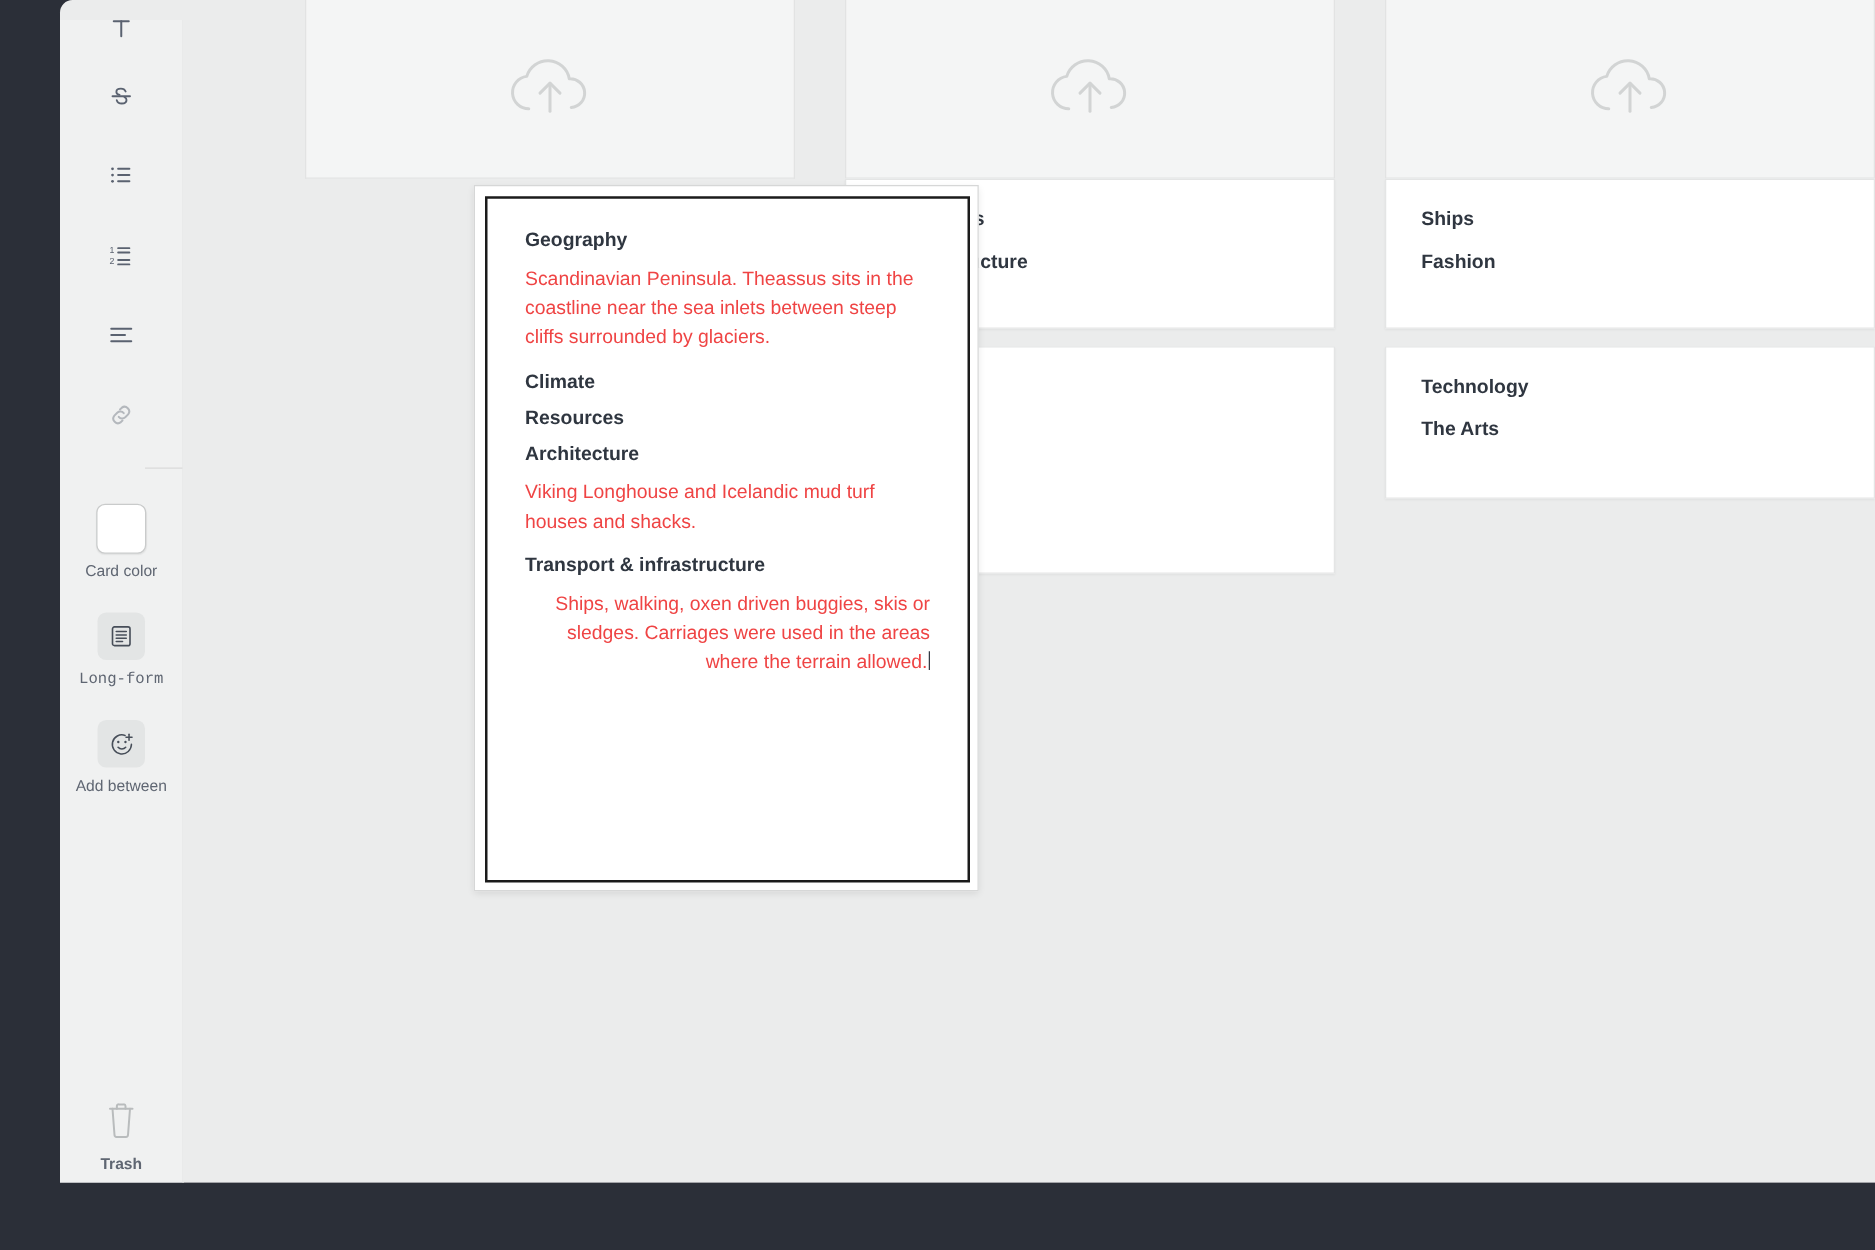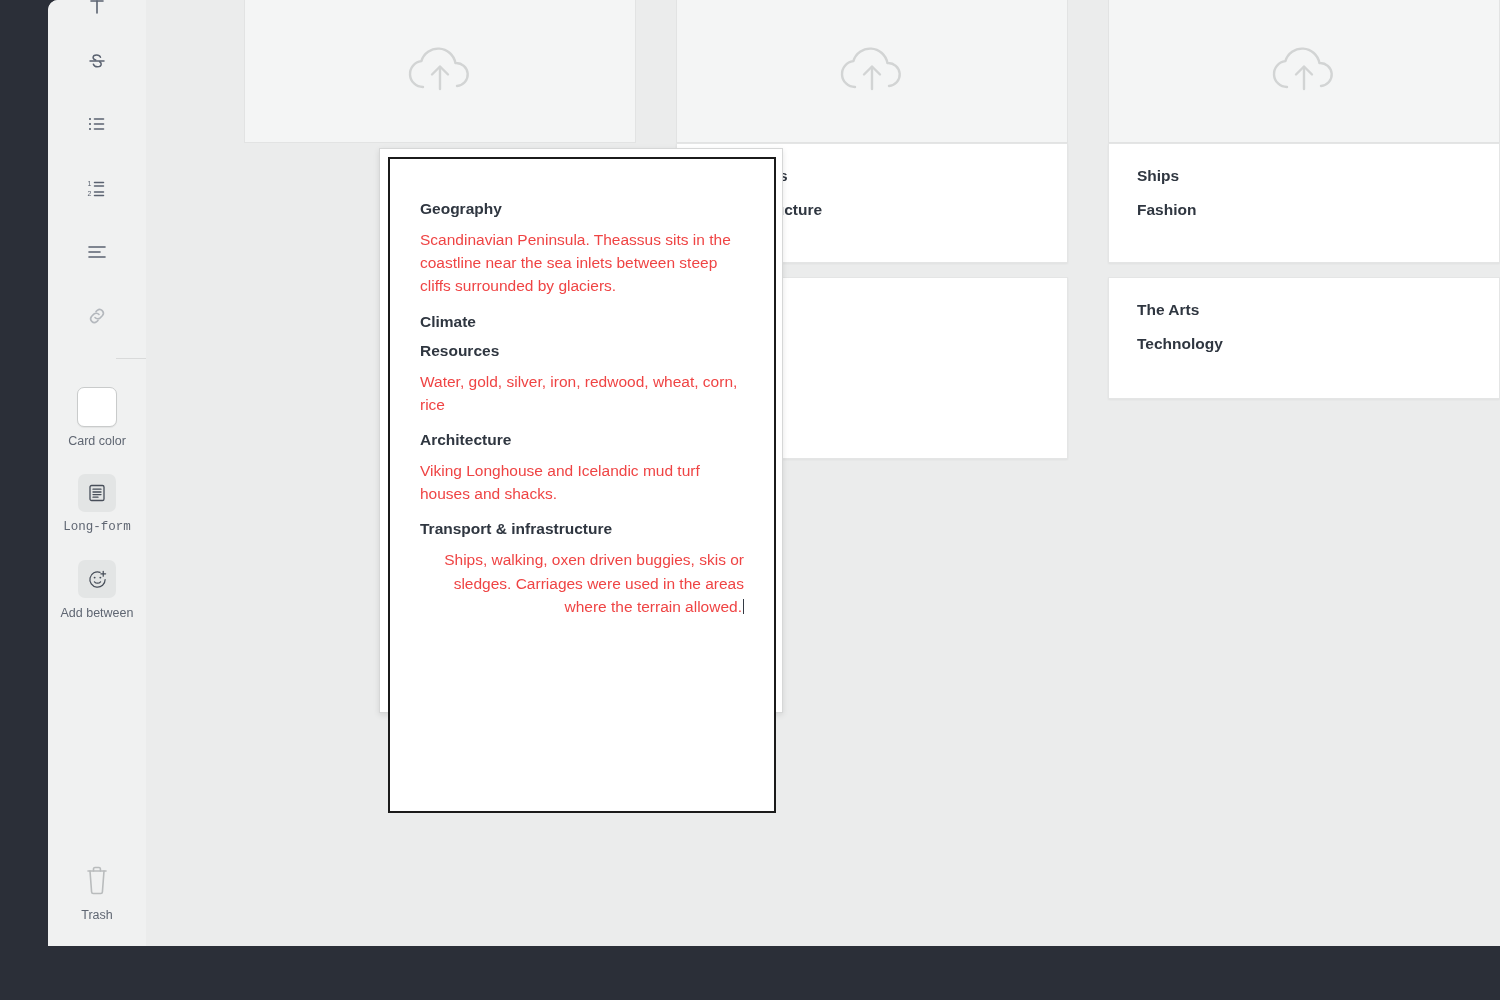--- a/index.html
+++ b/index.html
@@ -19,21 +19,21 @@
     height: 946px;
     background: #ebecec;
     border-top-left-radius: 10px;
     overflow: hidden;
   }
 
   
   .rail {
     position: absolute;
     left: 0;
-    top: 0;
+    top: 16px;
     width: 98px;
     height: 984px;
     background: #f0f1f1;
     border-right: 1px solid #dedfdf;
   }
   .rail-tool {
     position: absolute;
     left: 0;
     width: 98px;
     display: flex;
@@ -140,25 +140,25 @@
     background: #ffffff;
     border: 1px solid #d6d7d7;
     padding: 8px;
     box-sizing: border-box;
     box-shadow: 0 2px 6px rgba(0,0,0,.10);
   }
   .selected-inner {
     position: absolute;
     left: 8px; top: 8px;
     width: 388px;
-    height: 656px;
+    height: 549px;
     border: 2.5px solid #1b1b1b;
     background: #ffffff;
     box-sizing: border-box;
-    padding: 40px 30px;
+    padding: 24px 30px;
   }
   .caret {
     display: inline-block;
     width: 1px;
     height: 15px;
     background: #333a44;
     vertical-align: -2px;
     margin-left: 1px;
   }
 </style>
@@ -255,21 +255,21 @@
     </div>
     <div class="rail-label" style="top:606px;">Add between</div>
 
     <div class="rail-tool" style="top:860px;height:40px;">
       <svg width="30" height="32" viewBox="0 0 30 32" fill="none" stroke="#b9bcbd" stroke-width="1.6" stroke-linecap="round">
         <path d="M6 7h18"></path>
         <path d="M8 7l1.6 21a1.6 1.6 0 0 0 1.6 1.5h7.6a1.6 1.6 0 0 0 1.6-1.5L22 7"></path>
         <path d="M11.5 7V4.8A1.4 1.4 0 0 1 13 3.5h4a1.4 1.4 0 0 1 1.4 1.3V7"></path>
       </svg>
     </div>
-    <div class="rail-label" style="top:908px;">Trash</div>
+    <div class="rail-label" style="top:908px;font-weight:bold;">Trash</div>
   </div>
 
   <div class="canvas">
 
     <div class="column col-1">
       <div class="upload-box">
         <svg width="74" height="58" viewBox="0 0 74 58" fill="none" stroke="#d2d4d4" stroke-width="2.4" stroke-linecap="round" stroke-linejoin="round">
           <path d="M20 45a13 13 0 0 1-1.6-25.9A17.5 17.5 0 0 1 52.4 21 11.5 11.5 0 0 1 54 44"></path>
           <path d="M37 47V25"></path>
           <path d="M29 32.5l8-8 8 8"></path>
@@ -303,34 +303,33 @@
           <path d="M20 45a13 13 0 0 1-1.6-25.9A17.5 17.5 0 0 1 52.4 21 11.5 11.5 0 0 1 54 44"></path>
           <path d="M37 47V25"></path>
           <path d="M29 32.5l8-8 8 8"></path>
         </svg>
       </div>
       <div class="card" style="height:120px">
         <div class="list-h">Ships</div>
         <div class="list-h">Fashion</div>
       </div>
       <div class="card gap" style="height:122px">
+        <div class="list-h">Technology</div>
         <div class="list-h">The Arts</div>
-        <div class="list-h">Technology</div>
       </div>
     </div>
 
     <div class="selected-wrap">
       <div class="selected-inner">
         <div class="card-h">Geography</div>
         <div class="card-p">Scandinavian Peninsula. Theassus sits in the coastline near the sea inlets between steep cliffs surrounded by glaciers.</div>
 
         <div class="card-h">Climate</div>
 
         <div class="card-h">Resources</div>
-        <div class="card-p">Water, gold, silver, iron, redwood, wheat, corn, rice</div>
 
         <div class="card-h">Architecture</div>
         <div class="card-p">Viking Longhouse and Icelandic mud turf houses and shacks.</div>
 
         <div class="card-h">Transport &amp; infrastructure</div>
         <div class="card-p" style="margin-bottom:0"><span>Ships, walking, oxen driven buggies, skis or sledges. Carriages were used in the areas where the terrain allowed.</span><span class="caret"></span></div>
       </div>
     </div>
 
   </div>

